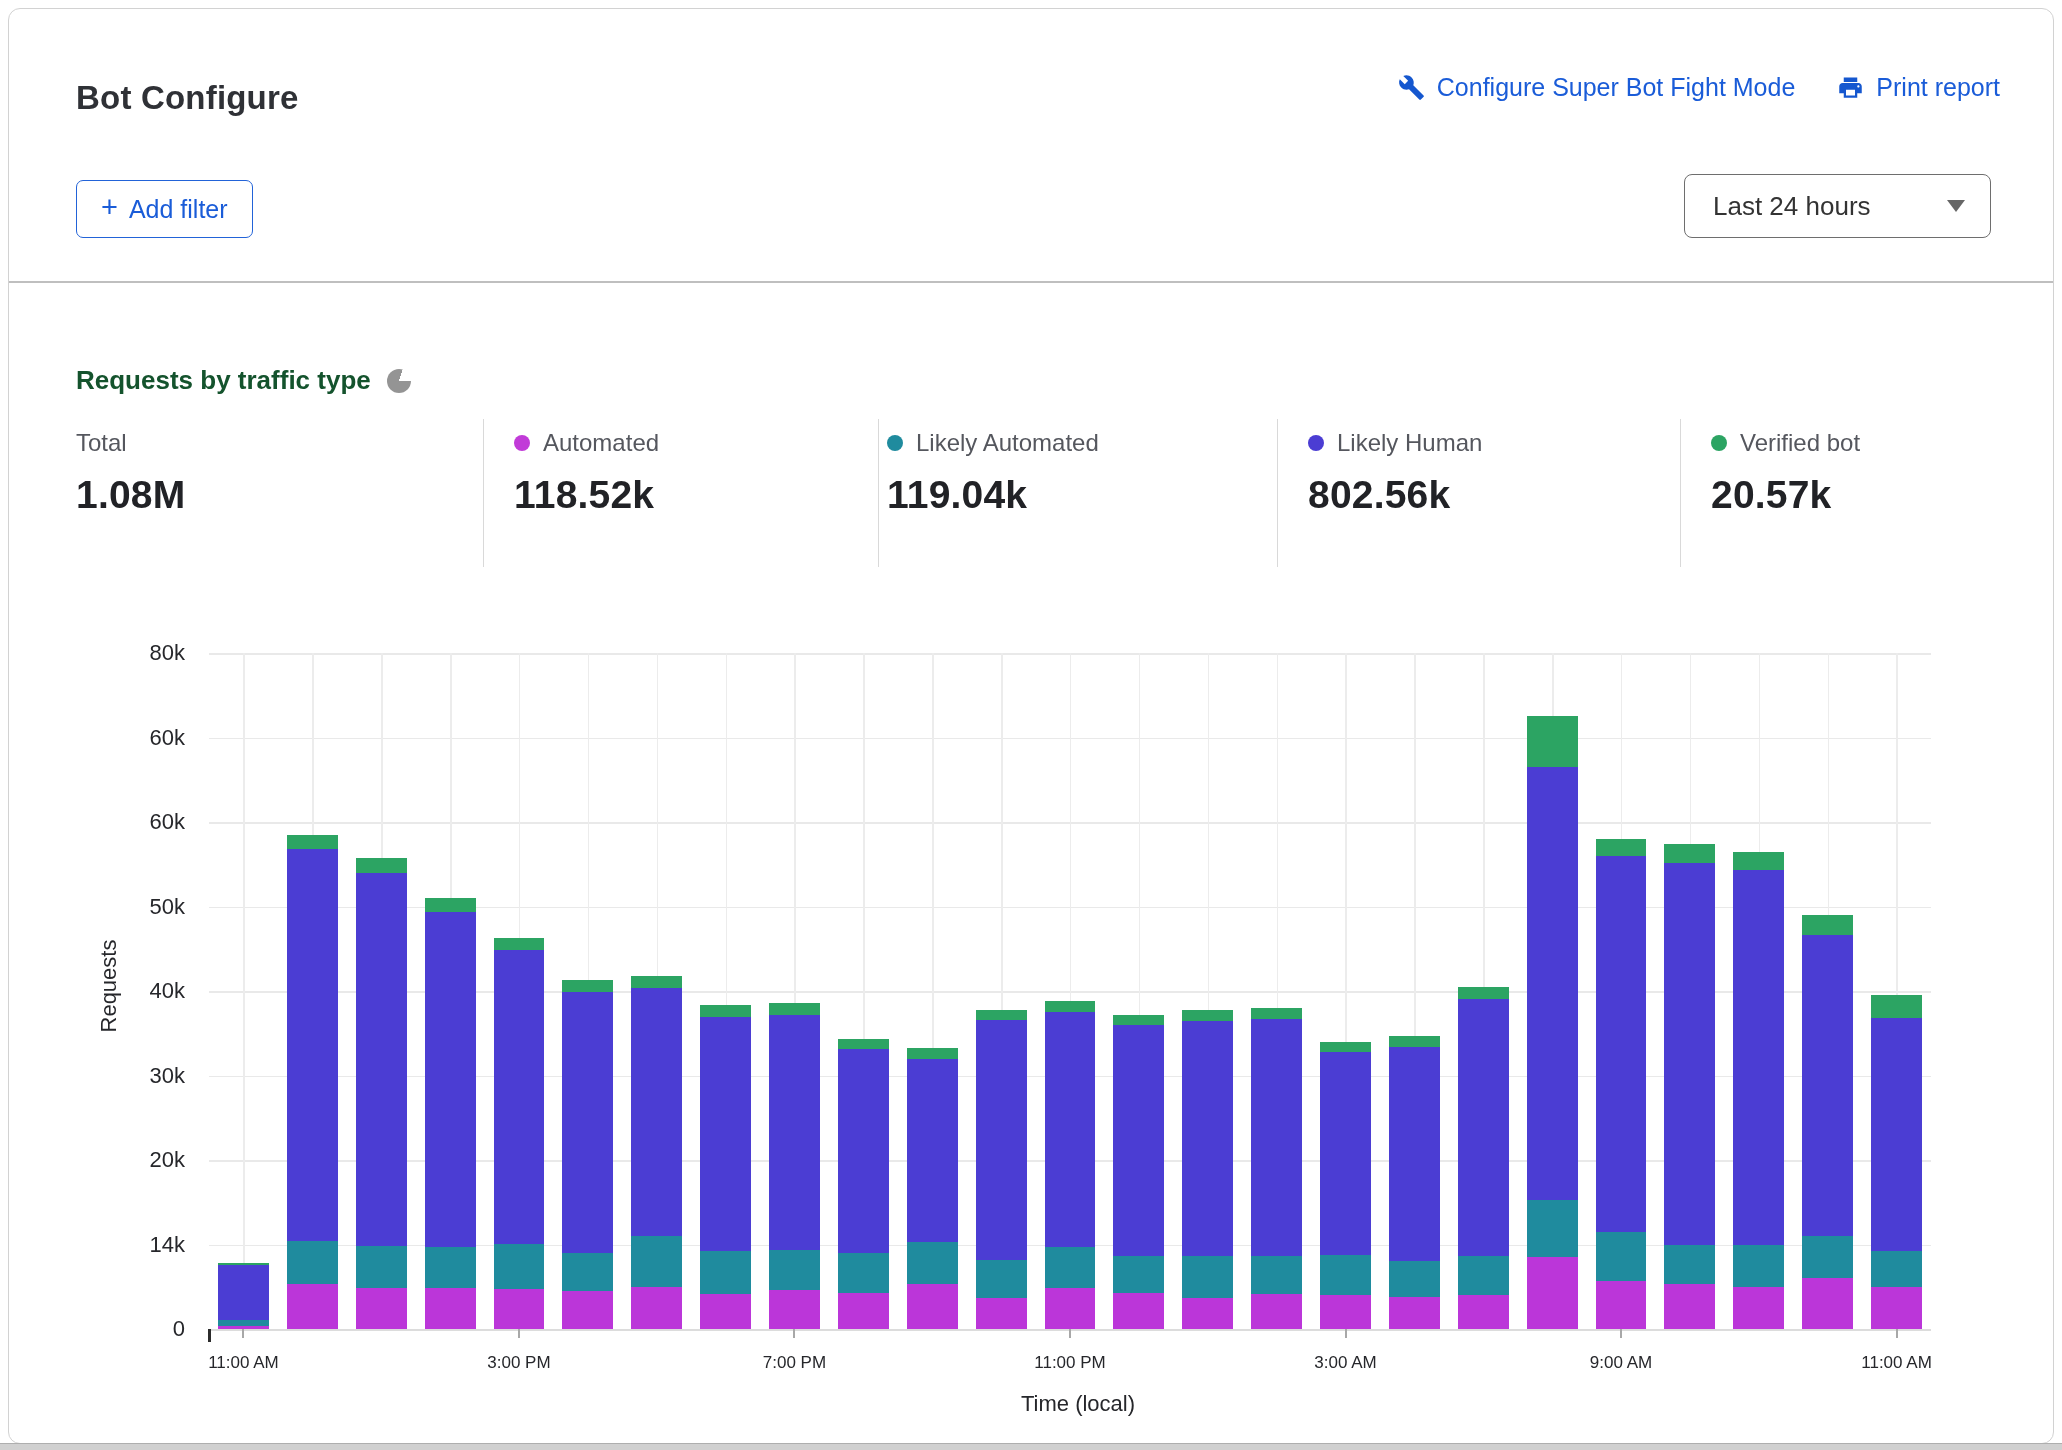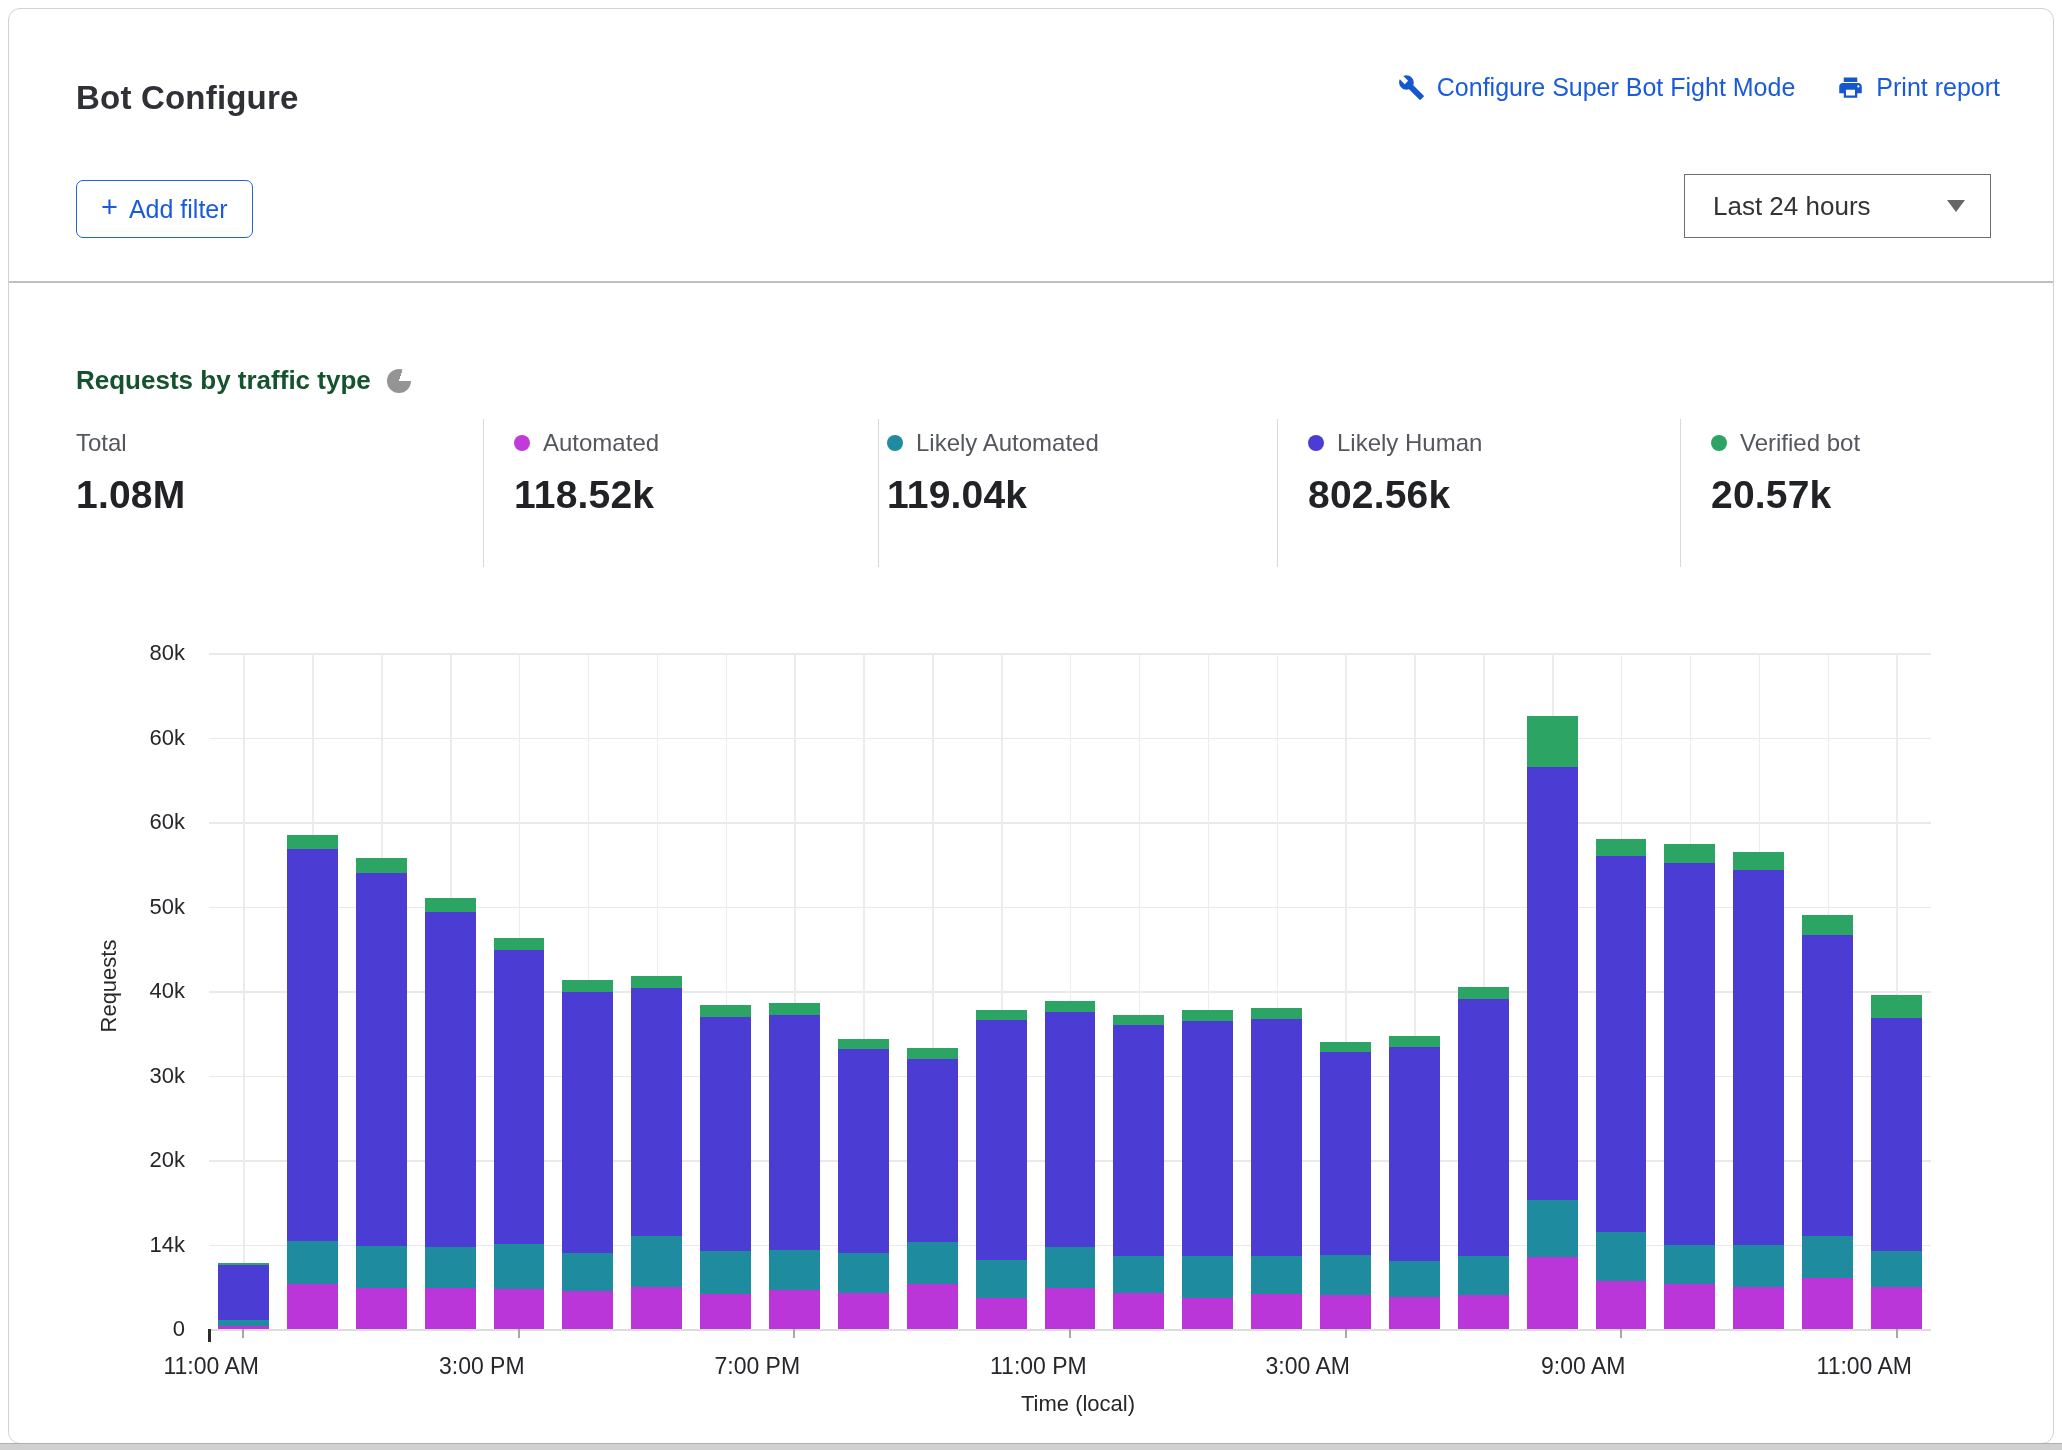--- a/index.html
+++ b/index.html
@@ -13,21 +13,21 @@
   
   .page-title { position:absolute; left:67px; top:70px; font-size:33px; font-weight:700; color:#2f3136; letter-spacing:.2px; }
   .header-links { position:absolute; top:64px; right:53px; display:flex; align-items:center; gap:42px; }
   .hlink { display:flex; align-items:center; gap:12px; color:#1a5cd8; font-size:25px; cursor:pointer; text-decoration:none; }
   .hlink svg { display:block; }
   .add-filter-btn { position:absolute; left:67px; top:171px; height:58px; display:flex; align-items:center; gap:11px;
                     padding:0 24px; background:#ffffff; border:1.7px solid #2263d8; border-radius:7px;
                     color:#1a5cd8; font-size:25px; cursor:pointer; font-family:inherit; }
   .add-filter-btn .plus { font-size:29px; font-weight:400; line-height:1; margin-top:-3px; }
   .time-dropdown { position:absolute; left:1675px; top:165px; width:307px; height:64px;
-                   border:1.5px solid #6e6e6e; border-radius:0; background:#fff;
+                   border:1.5px solid #6e6e6e; border-radius:8px; background:#fff;
                    display:flex; align-items:center; justify-content:space-between;
                    padding:0 25px 0 28px; font-size:26px; color:#333; cursor:pointer; }
   .caret-down { width:0; height:0; border-left:9px solid transparent; border-right:9px solid transparent; border-top:12px solid #666; }
   .header-divider { position:absolute; left:0; top:272px; width:100%; height:2px; background:#bfbfbf; }
 
   
   .section-title-row { position:absolute; left:67px; top:356px; display:flex; align-items:center; gap:16px; }
   .section-title { font-size:26px; font-weight:700; color:#14532d; }
   .pie-icon { width:24px; height:24px; border-radius:50%;
               background:conic-gradient(from 18deg, #ffffff 0deg 72deg, #949494 72deg 360deg); }
@@ -39,21 +39,21 @@
   .stat-label-row { display:flex; align-items:center; gap:13px; }
   .stat-dot { width:16px; height:16px; border-radius:50%; flex:none; }
   .stat-label { font-size:24px; color:#55575e; }
   .stat-value { margin-top:16px; font-size:39px; font-weight:700; color:#212226; letter-spacing:.2px; }
 
   
   .y-axis-title { position:absolute; left:0px; top:964px; width:200px; text-align:center;
                   font-size:22px; color:#26272b; transform:rotate(-90deg); }
   .x-axis-title { position:absolute; left:919px; top:1382px; width:300px; text-align:center; font-size:22px; color:#26272b; }
   .y-tick-label { position:absolute; width:110px; text-align:right; font-size:22px; color:#26272b; }
-  .x-tick-label { position:absolute; width:160px; text-align:left; font-size:23px; color:#26272b; }
+  .x-tick-label { position:absolute; width:160px; text-align:center; font-size:17px; color:#26272b; }
   .x-tick-mark { position:absolute; width:2px; height:9px; background:#a8a8a8; }
   .origin-tick { position:absolute; left:199px; top:1320px; width:3px; height:13px; background:#2c2c2c; }
 
   .plot { position:absolute; left:200px; top:644px; width:1722px; height:676px; }
   .hgrid { position:absolute; left:0; width:100%; height:1.5px; background:#e9e9e9; }
   .hgrid.axis { background:#dcdcdc; }
   .bars { position:absolute; left:0; top:0; width:100%; height:100%; display:flex; }
   .bar-cell { position:relative; flex:1 1 0; display:flex; flex-direction:column; justify-content:flex-end; padding:0 9px; }
   .bar-cell::before { content:''; position:absolute; left:50%; top:0; bottom:0; width:1.5px; background:#ececec; }
   .bar-stack { position:relative; z-index:1; display:flex; flex-direction:column; width:100%; }

